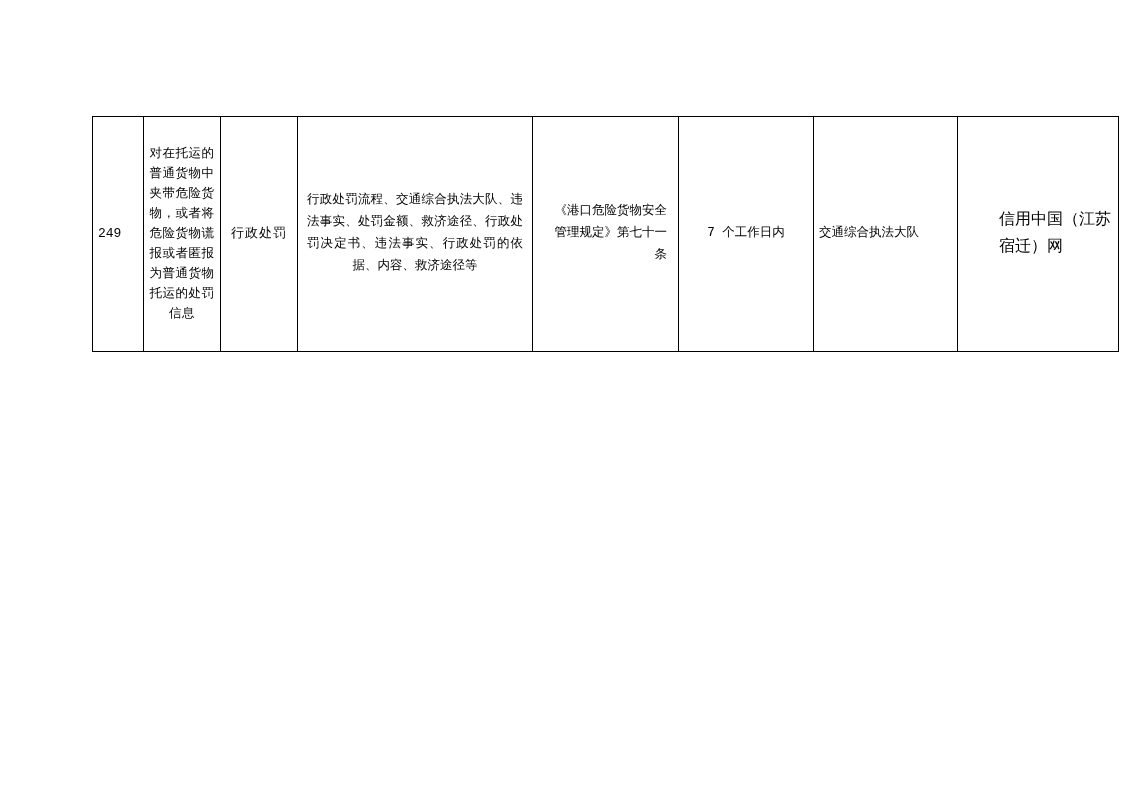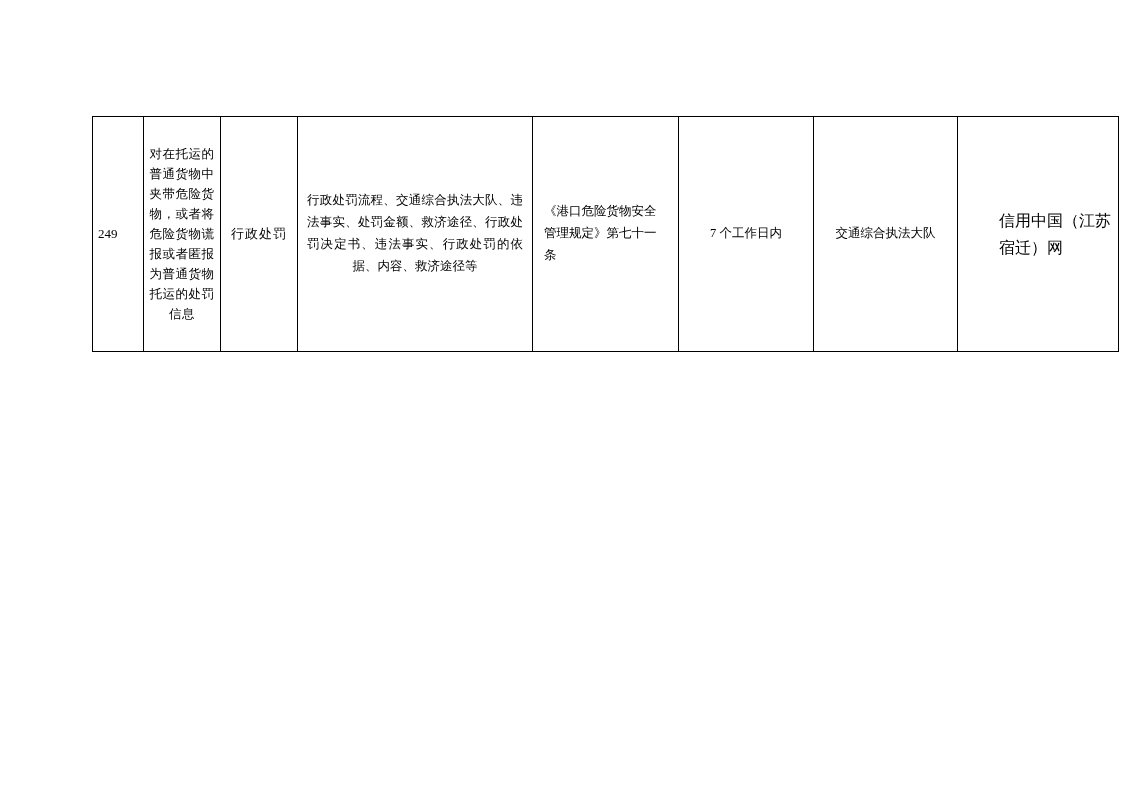--- a/index.html
+++ b/index.html
@@ -39,25 +39,26 @@
     line-height: 1.55;
     color: #000000;
   }
   
   .col-seq      { width: 40px;  }
   .col-name     { width: 66px;  text-align: center; }
   .col-type     { width: 66px;  text-align: center; }
   .col-content  { width: 224px; text-align: center; }
   .col-basis    { width: 135px; text-align: center; }
   .col-period   { width: 124px; text-align: center; margin-top: 24px; }
-  .col-org      { width: 133px; text-align: center; }
+  .col-org      { width: 133px; text-align: left; }
   .col-channel  { width: 150px; text-align: left; }
 
   .cell-tall {
     height: 228px;
+    font-family: Liberation Mono, monospace;
   }
   .seq-text {
     font-size: 13px;
   }
   .name-text {
     display: block;
     text-align: center;
     line-height: 1.6;
     font-size: 12.5px;
     letter-spacing: 0.5px;
@@ -69,21 +70,21 @@
   .content-text {
     display: block;
     text-align: justify;
     text-align-last: center;
     line-height: 1.75;
     font-size: 12.5px;
     padding: 0 4px;
   }
   .basis-text {
     display: block;
-    text-align: left;
+    text-align: right;
     line-height: 1.75;
     font-size: 12.5px;
     padding: 0 6px;
   }
   .period-text {
     font-size: 12.5px;
   }
   .org-text {
     font-size: 12.5px;
   }

